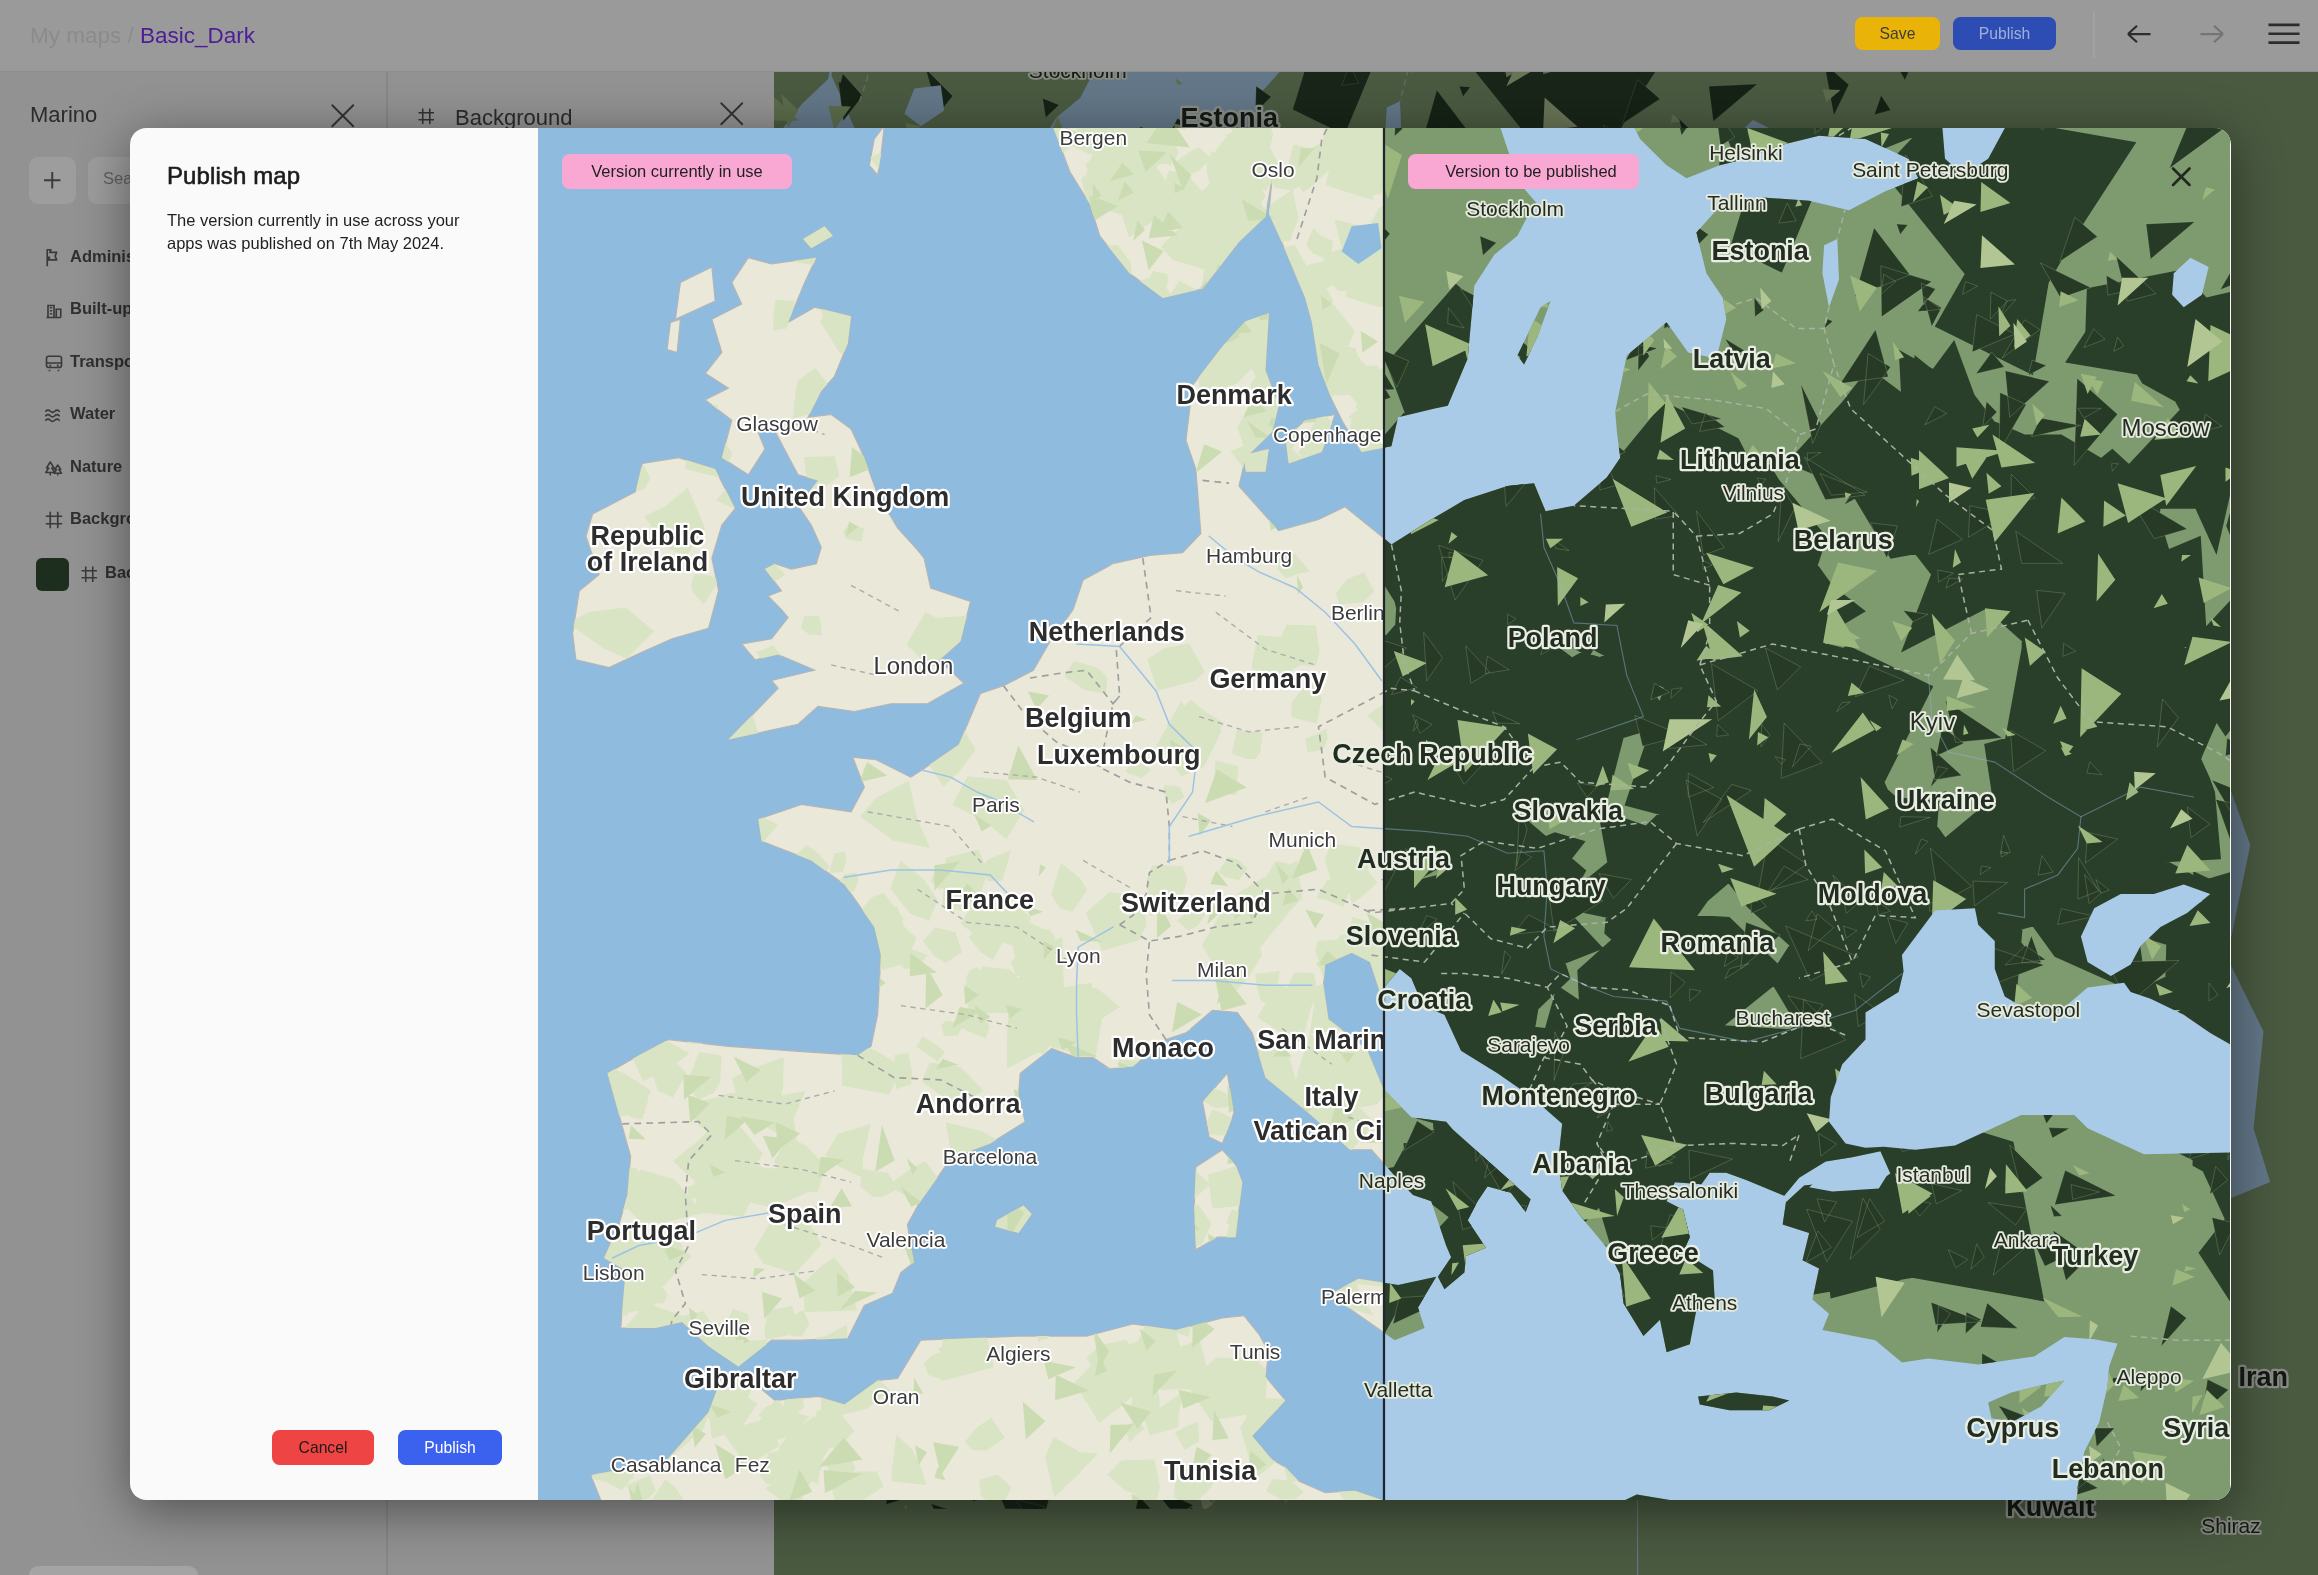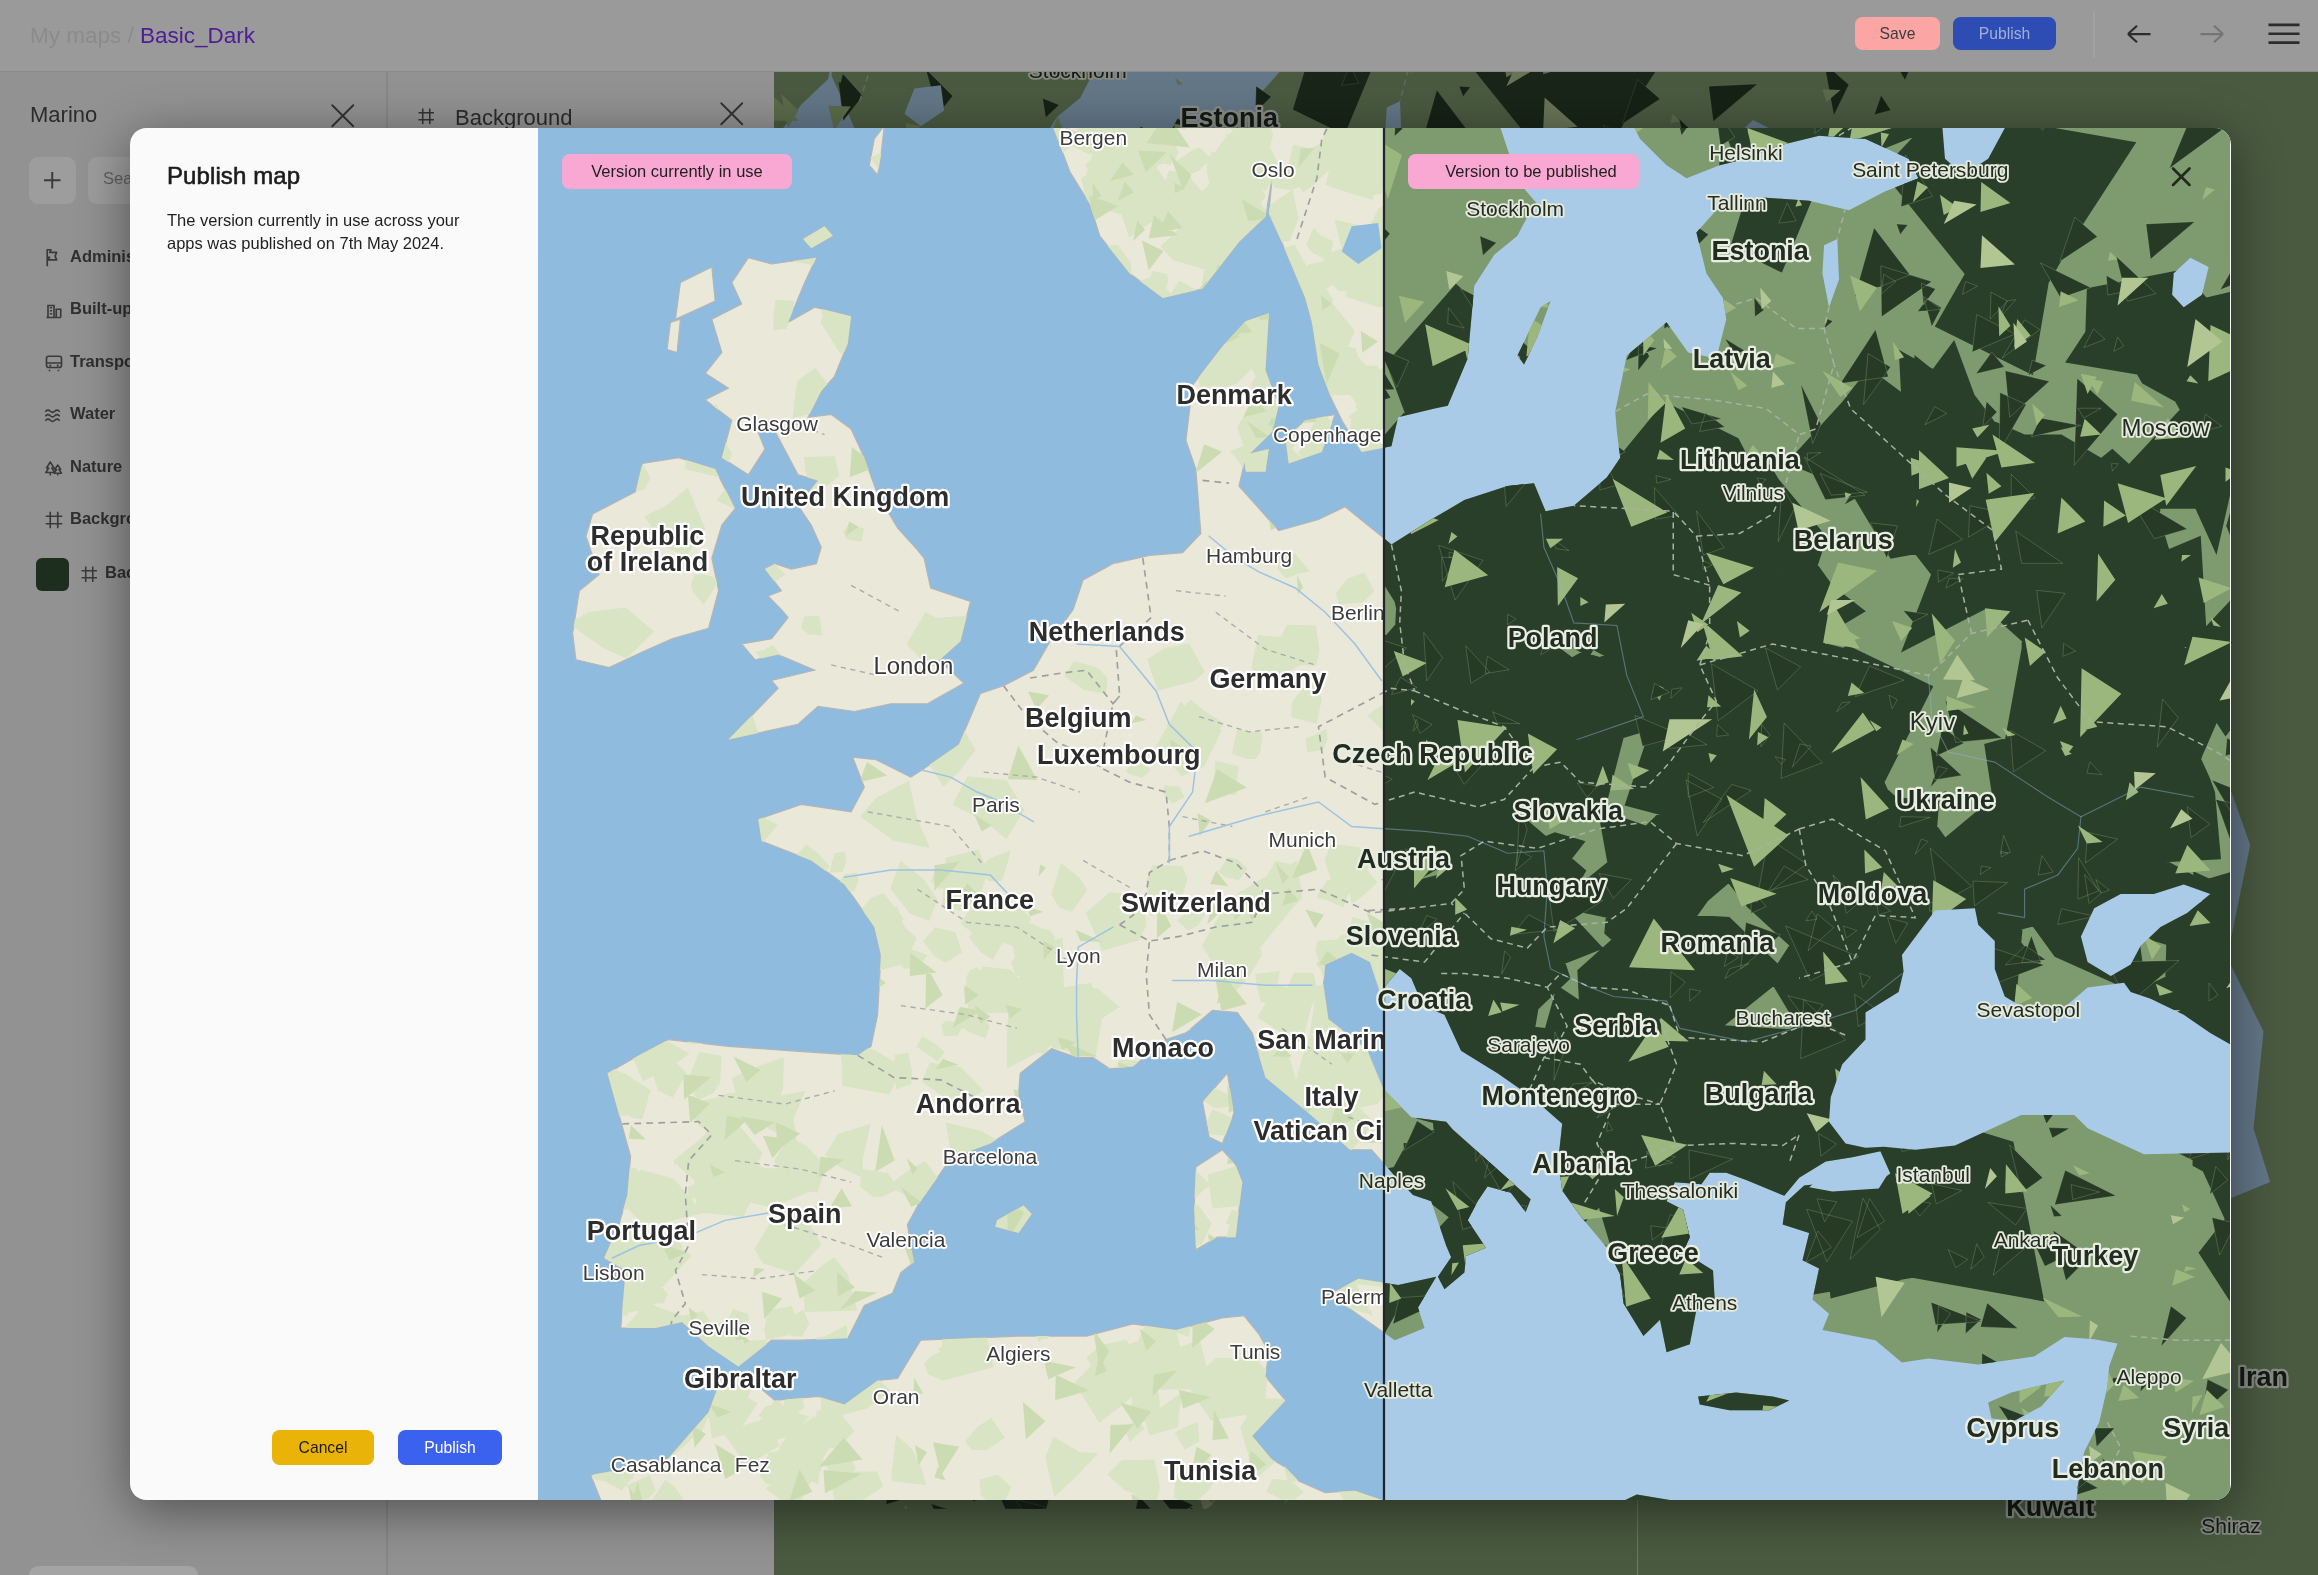--- a/index.html
+++ b/index.html
@@ -143,21 +143,21 @@
       </g>
 <text x="1438" y="104" font-size="28" font-weight="normal" fill="#262c24" stroke="#e4ebdc" stroke-width="5" paint-order="stroke" stroke-linejoin="round" text-anchor="middle">Stockholm</text>
       <text x="1743" y="83" font-size="28" font-weight="normal" fill="#262c24" stroke="#e4ebdc" stroke-width="5" paint-order="stroke" stroke-linejoin="round" text-anchor="middle">Tallinn</text>
       <text x="1640" y="170" font-size="36" font-weight="bold" fill="#222c20" stroke="#e9eee3" stroke-width="6" paint-order="stroke" stroke-linejoin="round" text-anchor="middle">Estonia</text>
       <text x="3020" y="1850" font-size="36" font-weight="bold" fill="#222c20" stroke="#e9eee3" stroke-width="6" paint-order="stroke" stroke-linejoin="round" text-anchor="middle">Iran</text>
       <text x="2736" y="2023" font-size="36" font-weight="bold" fill="#222c20" stroke="#e9eee3" stroke-width="6" paint-order="stroke" stroke-linejoin="round" text-anchor="middle">Kuwait</text>
       <text x="2977" y="2046" font-size="28" font-weight="normal" fill="#262c24" stroke="#e4ebdc" stroke-width="5" paint-order="stroke" stroke-linejoin="round" text-anchor="middle">Shiraz</text>
 </svg></div>
 <div id="topbar">
   <div id="crumb">My maps / <b>Basic_Dark</b></div>
-  <div class="tbtn" style="left:1855px;top:16.5px;width:85px;background:#fca5a5;color:#3c3c3c;">Save</div>
+  <div class="tbtn" style="left:1855px;top:16.5px;width:85px;background:#eab308;color:#3c3c3c;">Save</div>
   <div class="tbtn" style="left:1953px;top:16.5px;width:103px;background:#2d4db4;color:#9fb0d8;">Publish</div>
   <div style="position:absolute;left:2093px;top:10.5px;width:1.5px;height:47px;background:#a2a2a2;"></div>
   <svg width="33" height="24" viewBox="0 0 44 32" style="position:absolute;left:2122px;top:22px">
       <path d="M8 16 h30 M8 16 l12 -11 M8 16 l12 11" fill="none" stroke="#2c2c2c" stroke-width="3"></path>
     </svg>
   <svg width="33" height="24" viewBox="0 0 44 32" style="position:absolute;left:2196px;top:22px">
       <path d="M6 16 h30 M36 16 l-12 -11 M36 16 l-12 11" fill="none" stroke="#757575" stroke-width="3"></path>
     </svg>
   <svg width="34" height="25.5" viewBox="0 0 46 34" style="position:absolute;left:2267px;top:21px">
       <path d="M2 5 h42 M2 17 h42 M2 29 h42" stroke="#2c2c2c" stroke-width="3.4"></path>
@@ -235,21 +235,21 @@
         <line x1="31" y1="3" x2="3" y2="31"></line>
       </g>
     </svg>
 </div>
 <div id="modal">
   <div id="dlg">
     <h1>Publish map</h1>
     <div class="body">
       <p>The version currently in use across your<br>apps was published on 7th May 2024.</p>
     </div>
-    <div class="btn" style="left:142px;top:1302px;width:102px;background:#eab308;color:#1b1b1b;">Cancel</div>
+    <div class="btn" style="left:142px;top:1302px;width:102px;background:#ef4444;color:#1b1b1b;">Cancel</div>
     <div class="btn" style="left:268px;top:1302px;width:104px;background:#3b61ef;color:#ffffff;">Publish</div>
   </div>
   <div id="mapwrap">
     <svg width="1692" height="1372" viewBox="719 171 2258 1831" font-family="Liberation Sans, sans-serif">
 <defs>
 <clipPath id="clipland">
             <path d="M986.4,1823.7 946.6,1796.8 911.2,1764.3 875.8,1772.5 829.4,1772.5 836.0,1695.7 807.2,1679.1 827.1,1634.4 838.2,1594.8 842.6,1543.4 811.7,1432.4 853.7,1408.6 893.5,1387.6 973.1,1396.6 1057.2,1402.6 1145.7,1408.6 1163.4,1396.6 1172.2,1354.5 1176.6,1274.8 1167.8,1237.4 1128.0,1180.5 1110.3,1167.8 1083.7,1148.5 1017.4,1122.7 1013.0,1093.4 1070.5,1073.7 1136.8,1083.6 1154.5,1050.6 1139.0,1010.6 1170.0,1014.0 1216.5,1037.3 1231.9,1027.4 1280.6,993.8 1309.4,925.7 1340.3,915.4 1380.1,894.6 1402.3,856.1 1433.2,813.6 1446.5,774.1 1486.3,752.4 1535.0,741.4 1579.2,737.8 1603.6,712.1 1596.9,626.2 1583.7,588.0 1592.5,514.2 1632.3,462.6 1663.3,428.8 1694.3,418.2 1689.8,494.4 1707.5,541.6 1698.7,576.5 1663.3,611.0 1654.4,648.8 1707.5,708.4 1760.6,693.6 1796.0,676.5 1840.2,712.1 1857.9,726.8 1911.0,693.6 1955.3,667.6 2012.8,648.8 2048.2,645.0 2063.7,682.5 2101.3,675.0 2145.5,637.5 2163.2,611.0 2158.8,576.5 2156.6,549.4 2172.0,474.6 2225.1,430.4 2253.9,470.6 2291.5,478.6 2304.8,426.3 2300.3,397.8 2278.2,364.9 2264.9,310.6 2291.5,280.9 2353.4,263.8 2415.4,268.1 2468.5,280.9 2517.1,255.3 2561.4,238.0 2548.1,212.0 2490.6,185.7 2428.6,181.2 2375.5,194.5 2331.3,212.0 2295.9,220.7 2251.7,238.0 2225.1,220.7 2189.7,185.7 2176.5,159.1 2986.1,159.1 2986.1,2381.6 2771.5,2381.6 2769.3,2035.8 2773.7,1984.3 2782.6,1937.6 2802.5,1898.2 2813.5,1850.5 2815.7,1823.7 2826.8,1793.1 2795.8,1787.6 2756.0,1784.4 2716.2,1810.3 2641.0,1821.1 2574.6,1813.0 2539.2,1818.4 2503.8,1788.7 2433.1,1775.2 2441.9,1753.4 2419.8,1734.3 2428.6,1693.0 2406.5,1681.9 2415.4,1645.6 2380.0,1634.4 2384.4,1604.5 2408.7,1582.3 2424.2,1580.6 2499.4,1583.5 2523.8,1566.3 2510.5,1536.5 2472.9,1544.5 2437.5,1550.3 2402.1,1572.0 2382.2,1596.0 2331.3,1574.9 2304.8,1565.2 2282.6,1565.2 2271.6,1580.6 2236.2,1577.8 2225.1,1603.3 2247.3,1614.7 2256.1,1651.2 2247.3,1670.7 2287.1,1695.7 2289.3,1734.3 2264.9,1748.0 2256.1,1794.1 2225.1,1804.9 2216.3,1761.6 2194.2,1783.3 2167.6,1739.8 2163.2,1701.3 2145.5,1665.2 2110.1,1623.1 2085.8,1589.1 2080.5,1549.1 2085.8,1500.0 2046.0,1464.9 1999.5,1432.4 1950.8,1402.6 1928.7,1354.5 1900.0,1342.3 1884.5,1305.6 1869.0,1293.3 1842.5,1324.0 1829.2,1284.1 1804.9,1271.7 1769.5,1287.2 1767.2,1314.9 1773.9,1360.5 1824.8,1399.6 1846.9,1453.1 1884.5,1491.2 1930.9,1497.1 1939.8,1507.5 1992.9,1554.9 2043.7,1600.5 2037.1,1617.5 2017.2,1592.0 1986.2,1583.5 1973.0,1603.3 1959.7,1628.8 1984.0,1665.2 1957.5,1676.3 1955.3,1698.5 1928.7,1720.6 1919.9,1704.0 1937.6,1678.0 1930.9,1662.4 1911.0,1603.3 1886.7,1594.8 1864.6,1572.0 1831.4,1534.7 1802.6,1534.7 1747.3,1485.4 1689.8,1438.3 1672.1,1378.6 1652.2,1351.4 1619.0,1348.4 1583.7,1378.6 1557.1,1387.6 1512.9,1423.5 1481.9,1426.5 1459.8,1411.6 1437.7,1411.6 1404.5,1399.6 1362.5,1432.4 1360.2,1461.9 1369.1,1497.1 1322.6,1526.1 1269.5,1546.3 1251.9,1572.0 1227.5,1606.2 1212.0,1634.4 1216.5,1662.4 1220.9,1684.6 1203.2,1698.5 1192.1,1726.0 1154.5,1742.5 1132.4,1786.0 1070.5,1788.7 1030.7,1788.7Z"></path>
             <path d="M1402.3,159.1 1428.8,229.4 1455.4,272.4 1468.6,314.8 1508.4,364.9 1552.7,397.8 1605.8,385.5 1654.4,323.2 1689.8,289.4 1698.7,238.0 1694.3,285.2 1709.7,319.0 1742.9,397.8 1751.8,430.4 1760.6,486.5 1778.3,533.8 1793.8,564.9 1818.1,603.3 1857.9,595.7 1866.8,557.1 1915.5,545.5 1933.1,541.6 1959.7,478.6 1964.1,430.4 1968.5,381.4 1995.1,340.0 2026.1,314.8 2041.5,285.2 2052.6,272.4 2030.5,246.7 2017.2,212.0 1999.5,159.1Z"></path>
             <path d="M973.1,987.1 1004.1,980.3 1066.0,966.7 1092.6,942.9 1141.3,949.7 1189.9,939.4 1238.6,939.4 1287.2,911.9 1265.1,891.1 1247.4,887.6 1282.8,856.1 1296.1,802.9 1243.0,784.9 1234.2,745.1 1225.3,734.1 1198.8,704.7 1172.2,660.1 1154.5,611.0 1136.8,572.6 1110.3,553.3 1079.3,557.1 1097.0,522.0 1114.7,502.4 1132.4,458.6 1136.8,422.3 1088.2,410.1 1052.8,430.4 1074.9,377.3 1090.4,344.1 1030.7,352.5 999.7,344.1 977.6,377.3 990.8,406.0 951.0,426.3 964.3,470.6 942.2,498.4 973.1,518.1 942.2,533.8 977.6,561.0 964.3,611.0 999.7,633.7 1021.8,599.5 1006.3,561.0 1028.4,562.6 1066.0,633.7 1092.6,641.3 1066.0,675.0 1083.7,701.0 1097.0,730.5 1090.4,752.4 1057.2,759.6 1035.1,752.4 1021.8,759.6 1043.9,788.5 1026.2,795.7 1043.9,813.6 1052.8,824.3 1030.7,852.6 990.8,859.6 1008.5,880.6 1039.5,873.7 1088.2,894.6 1030.7,908.4 1039.5,918.8Z"></path>
             <path d="M769.6,880.6 813.9,891.1 858.1,870.2 897.9,852.6 946.6,838.5 959.9,788.5 951.0,745.1 964.3,701.0 982.0,678.8 955.4,626.2 906.8,611.0 858.1,618.6 849.3,656.3 791.8,686.2 782.9,715.8 800.6,766.9 774.1,788.5 765.2,845.5Z"></path>

